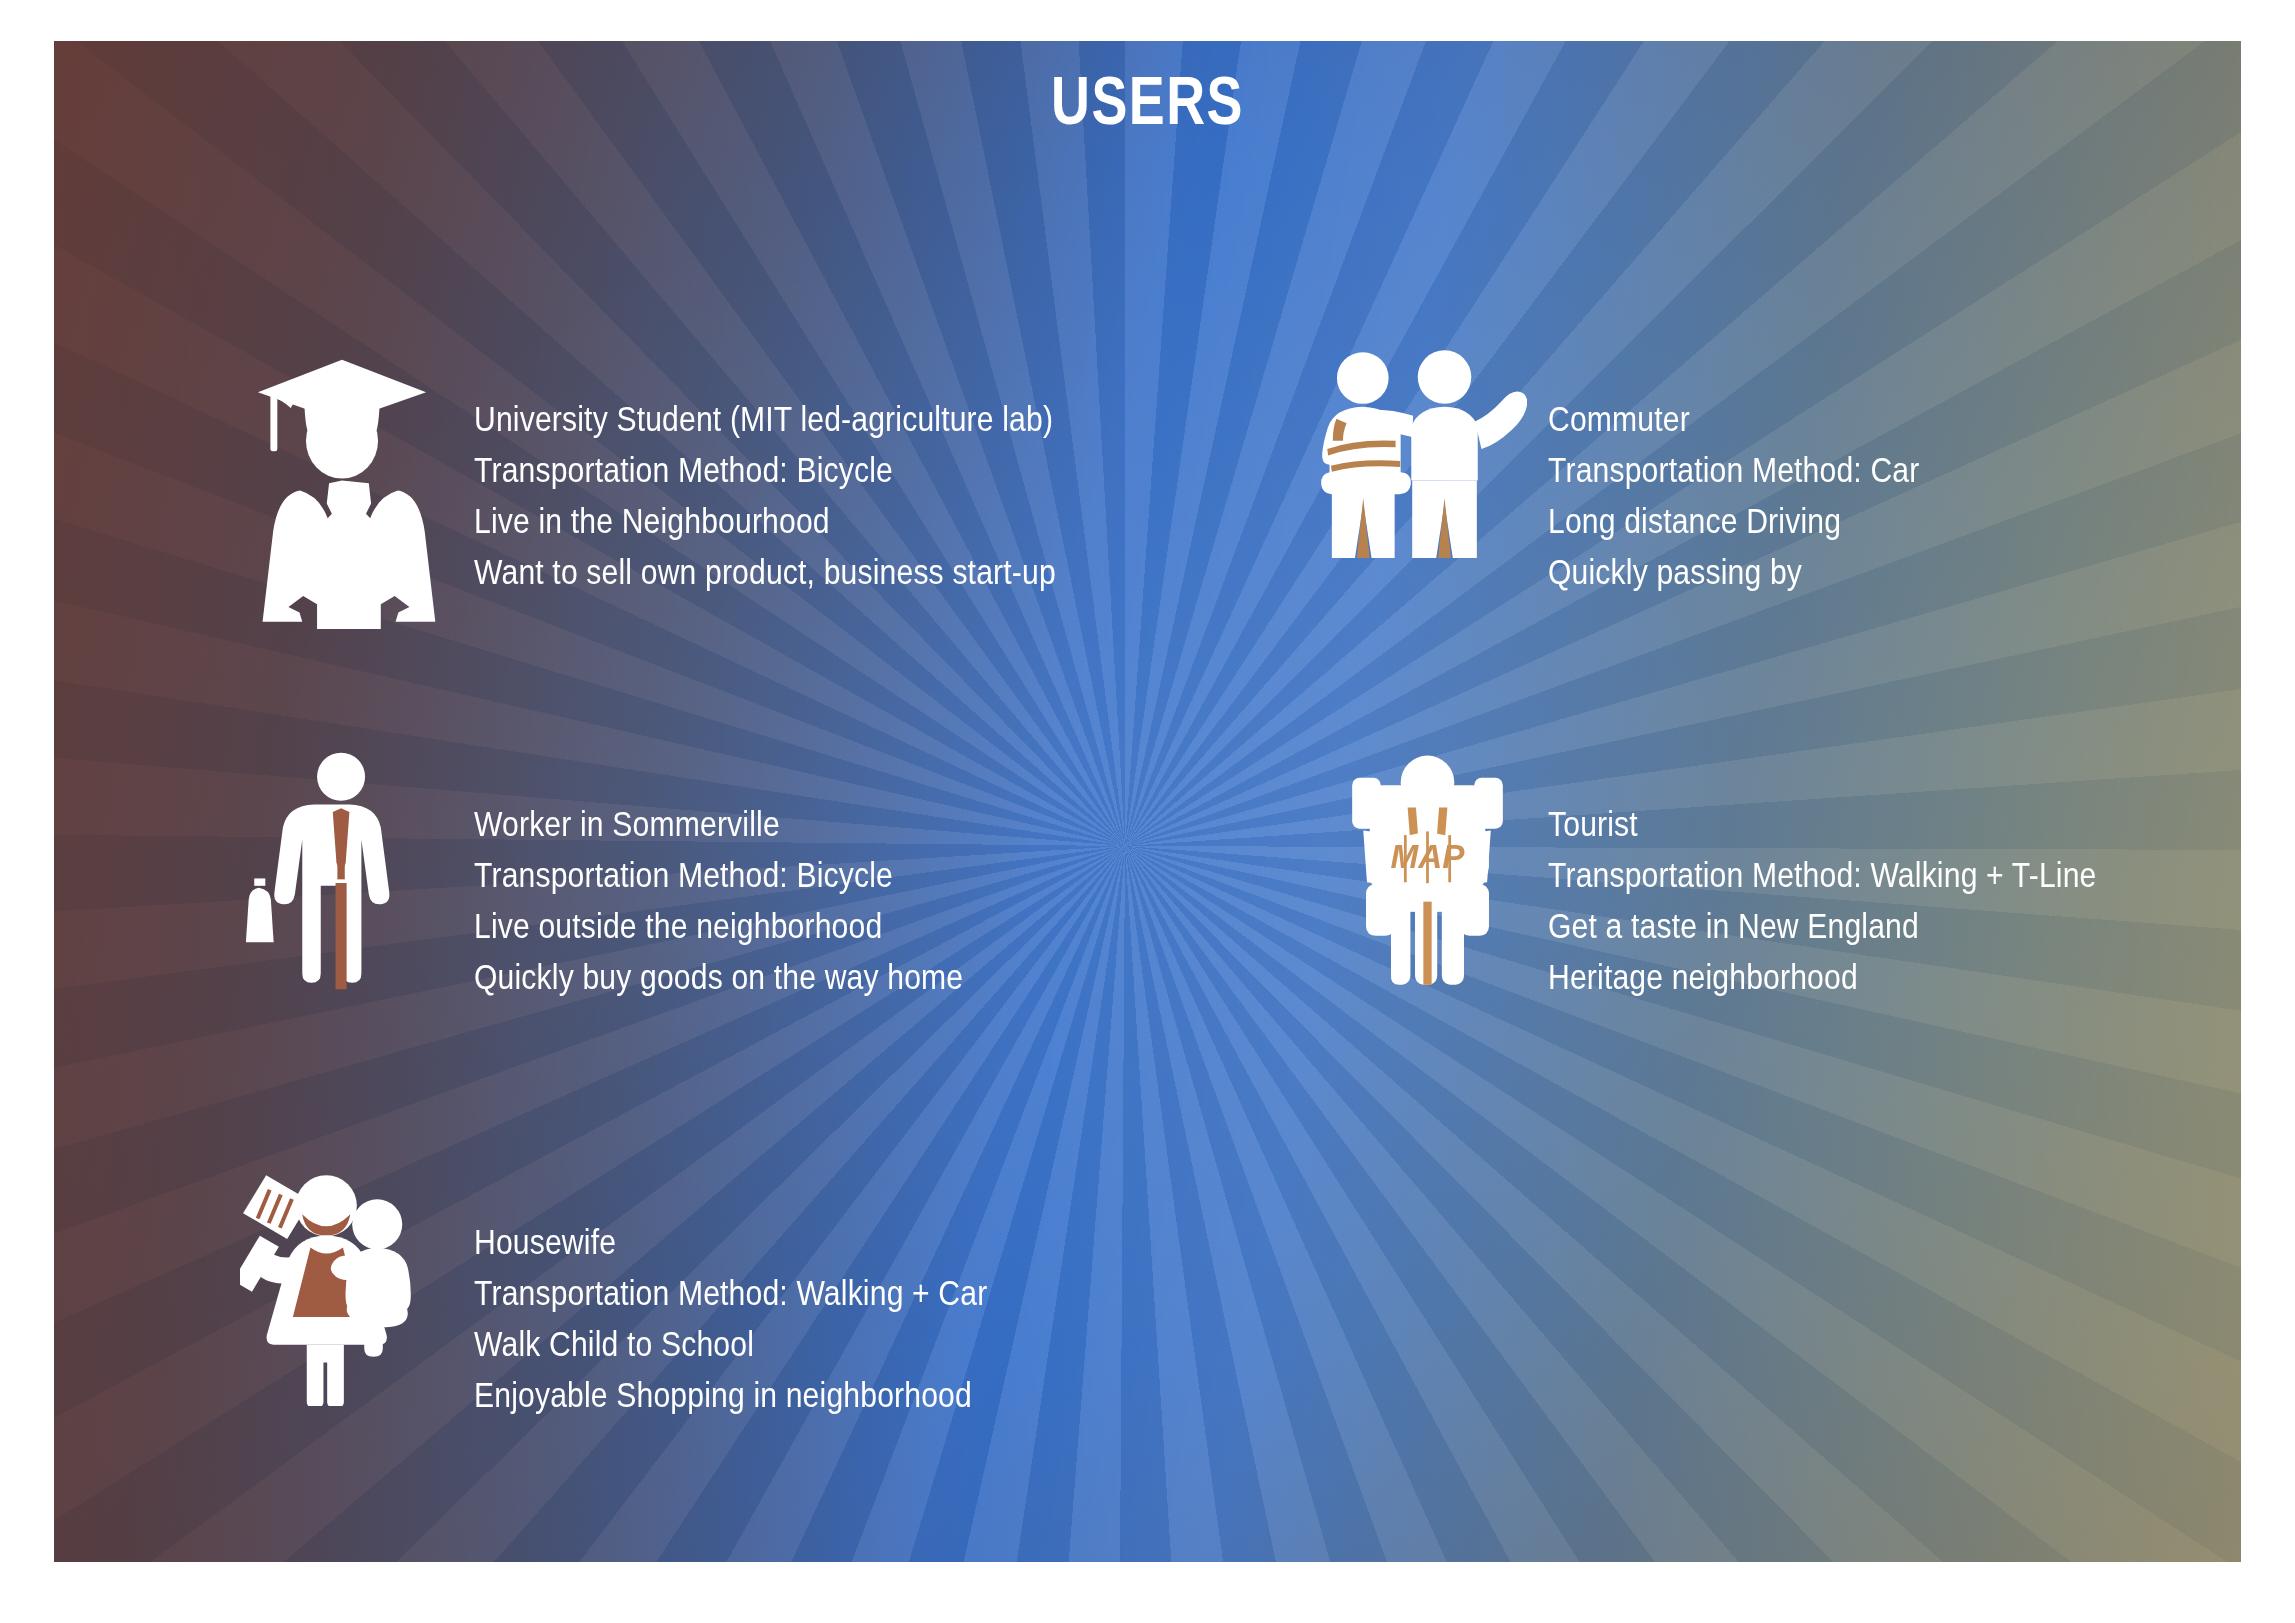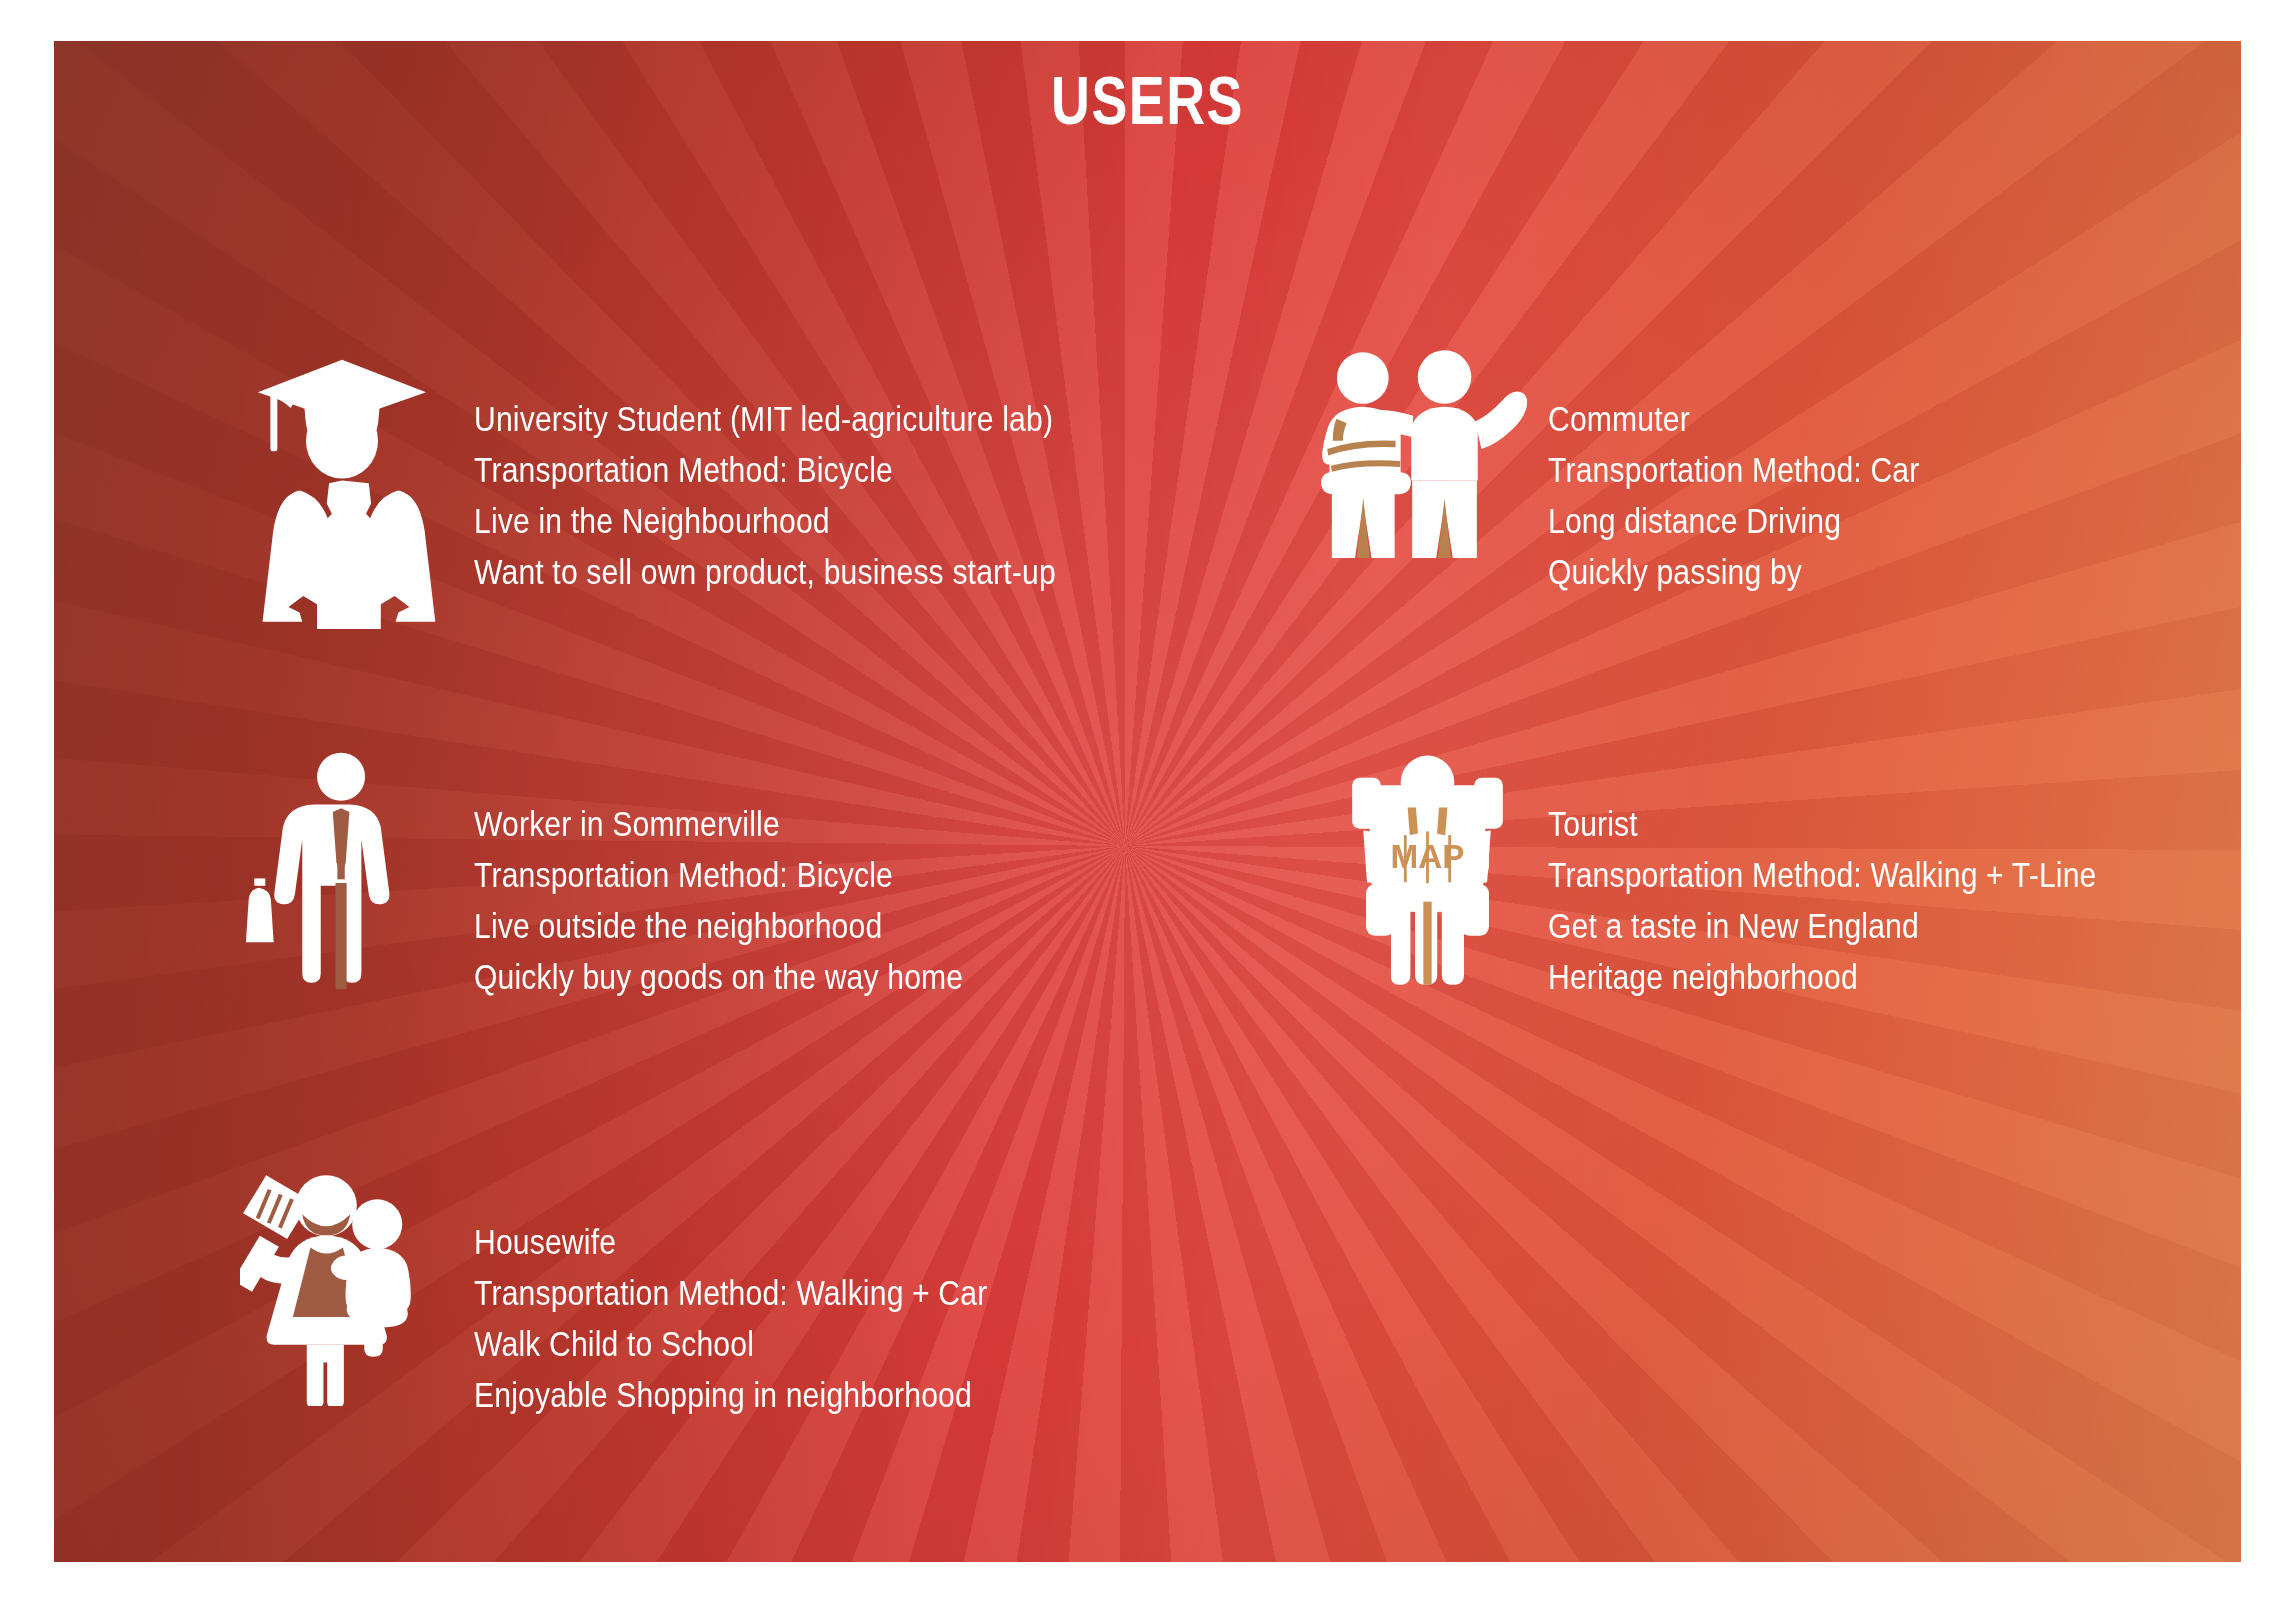--- a/index.html
+++ b/index.html
@@ -10,21 +10,21 @@
     font-family:"Liberation Sans", sans-serif;
     overflow:hidden;
   }
 
   
   #artboard{
     position:absolute;
     left:54px; top:41px;
     width:2187px; height:1521px;
     overflow:hidden;
-    background:#ef4444;
+    background:#3b82f6;
   }
 
   
   #sunburst{
     position:absolute;
     left:50%; top:50%;
     width:4164px; height:4164px;
     margin-left:-2082px; margin-top:-2082px;
     transform:translate(-23px,44px);
     background:
@@ -80,20 +80,21 @@
     transform:scaleX(0.78);
     line-height:1;
   }
 
   
   .persona{ position:absolute; }
   .persona .icon{
     position:absolute;
     top:0; left:0;
     display:block;
+    font-style:italic;
   }
   .persona .lines{
     position:absolute;
     color:#ffffff;
     font-family:"Liberation Sans", sans-serif;
     font-weight:300;
     font-size:35px;
     line-height:51px;
     letter-spacing:0.2px;
     white-space:nowrap;

